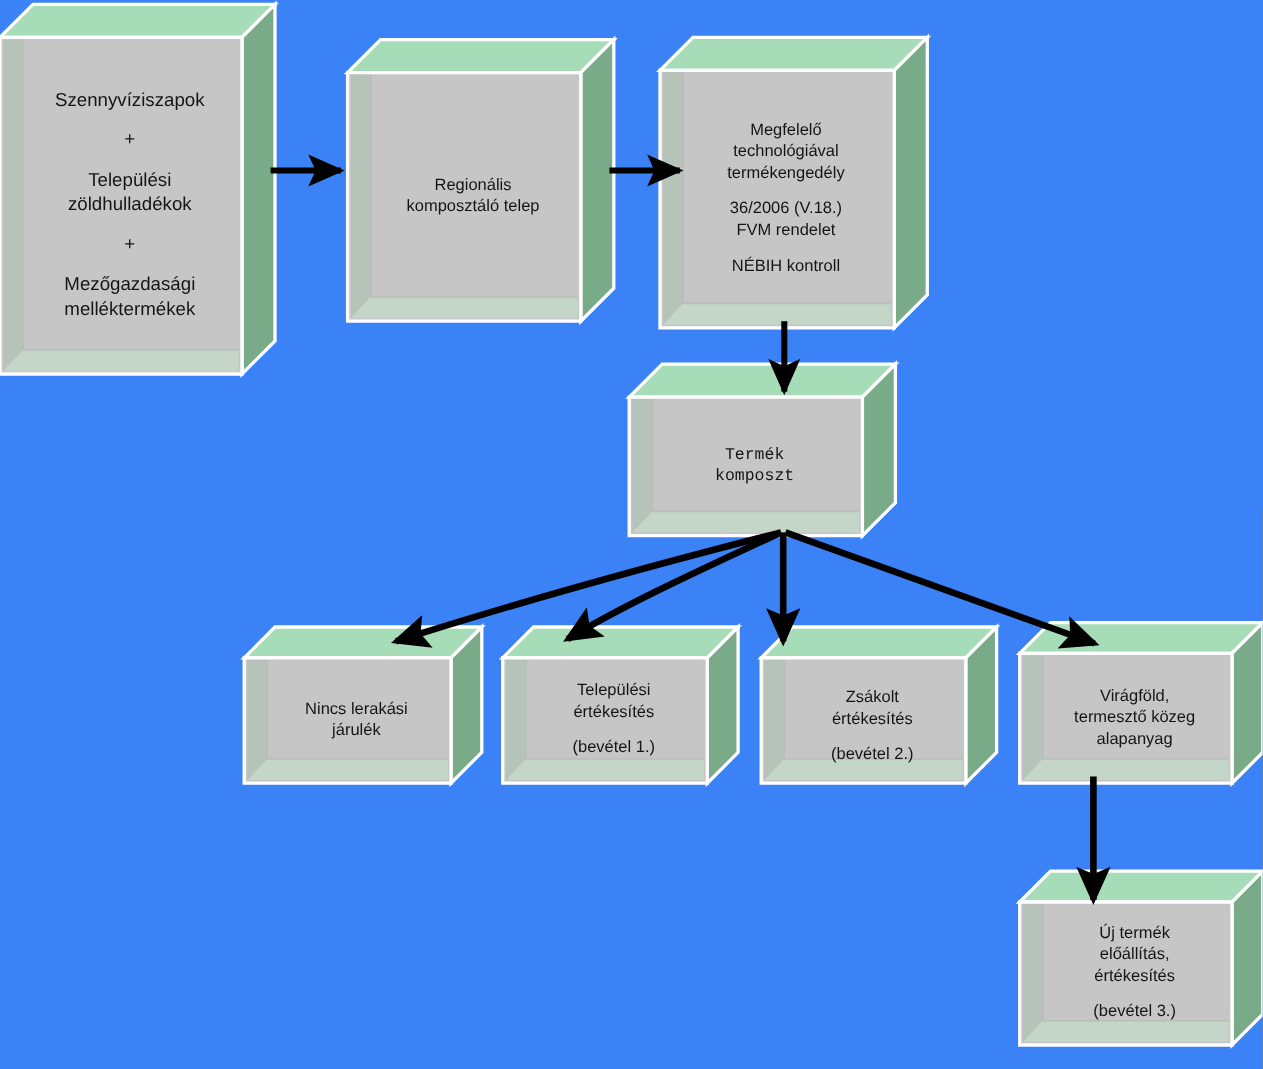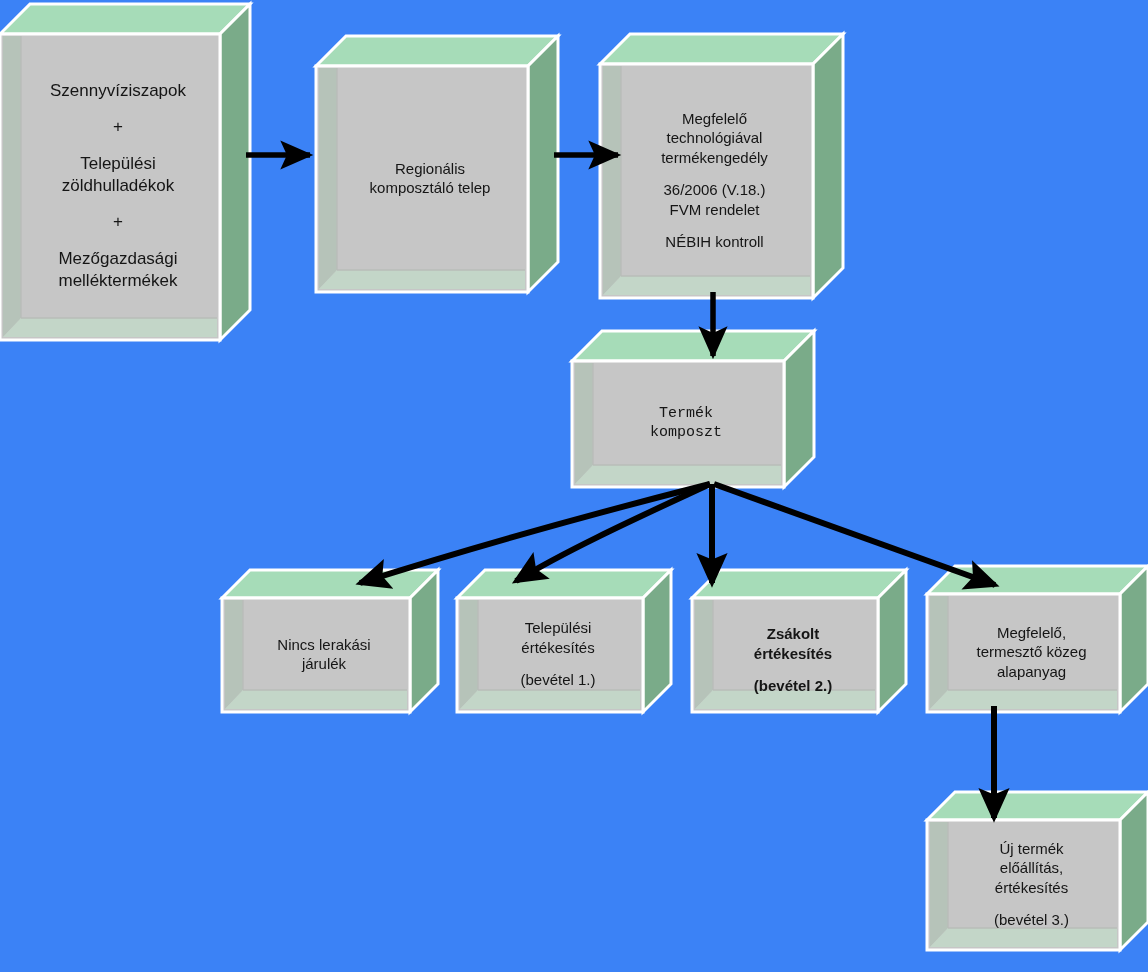--- a/index.html
+++ b/index.html
@@ -135,33 +135,33 @@
       <div class="box3d" style="left: 692px; top: 570px; width: 214px; height: 142px;">
         <svg width="214" height="142" viewBox="0 0 214 142">
           <polygon points="0,28 28,0 214,0 186,28" fill="#a6dcb8" stroke="#ffffff" stroke-width="3" stroke-linejoin="miter"></polygon>
           <polygon points="186,28 214,0 214,114 186,142" fill="#7aab89" stroke="#ffffff" stroke-width="3" stroke-linejoin="miter"></polygon>
           <polygon points="0,28 186,28 186,142 0,142" fill="#c6c6c6" stroke="#ffffff" stroke-width="3" stroke-linejoin="miter"></polygon>
           <polygon points="3,30 21,30 21,120 3,139" fill="#b6c3b9" stroke="none"></polygon>
           <polygon points="3,139 21,120 183,120 183,139" fill="#c3d6c8" stroke="none"></polygon>
           <line x1="21" y1="30" x2="21" y2="120" stroke="#b9bcb9" stroke-width="1.4"></line>
           <line x1="21" y1="120" x2="183" y2="120" stroke="#b9bcb9" stroke-width="1.4"></line>
         </svg>
-        <div class="box-label" style="left: 22px; top: 30px; width: 158px; height: 120px; padding: 18px; font-weight: bold;"><span class="ln">Zsákolt</span><span class="ln">értékesítés</span><span class="spacer"></span><span class="ln">(bevétel 2.)</span></div>
+        <div class="box-label" style="left: 22px; top: 30px; width: 158px; height: 120px; padding: 18px;"><span class="ln">Zsákolt</span><span class="ln">értékesítés</span><span class="spacer"></span><span class="ln">(bevétel 2.)</span></div>
       </div>
       <div class="box3d" style="left: 927px; top: 566px; width: 221px; height: 146px;">
         <svg width="221" height="146" viewBox="0 0 221 146">
           <polygon points="0,28 28,0 221,0 193,28" fill="#a6dcb8" stroke="#ffffff" stroke-width="3" stroke-linejoin="miter"></polygon>
           <polygon points="193,28 221,0 221,118 193,146" fill="#7aab89" stroke="#ffffff" stroke-width="3" stroke-linejoin="miter"></polygon>
           <polygon points="0,28 193,28 193,146 0,146" fill="#c6c6c6" stroke="#ffffff" stroke-width="3" stroke-linejoin="miter"></polygon>
           <polygon points="3,30 21,30 21,124 3,143" fill="#b6c3b9" stroke="none"></polygon>
           <polygon points="3,143 21,124 190,124 190,143" fill="#c3d6c8" stroke="none"></polygon>
           <line x1="21" y1="30" x2="21" y2="124" stroke="#b9bcb9" stroke-width="1.4"></line>
           <line x1="21" y1="124" x2="190" y2="124" stroke="#b9bcb9" stroke-width="1.4"></line>
         </svg>
-        <div class="box-label" style="left: 22px; top: 30px; width: 165px; height: 112px; padding: 2px;"><span class="ln">Megfelelő,</span><span class="ln">termesztő közeg</span><span class="ln">alapanyag</span></div>
+        <div class="box-label" style="left: 22px; top: 30px; width: 165px; height: 112px; padding: 2px;"><span class="ln">Virágföld,</span><span class="ln">termesztő közeg</span><span class="ln">alapanyag</span></div>
       </div>
       <div class="box3d" style="left: 927px; top: 792px; width: 221px; height: 158px;">
         <svg width="221" height="158" viewBox="0 0 221 158">
           <polygon points="0,28 28,0 221,0 193,28" fill="#a6dcb8" stroke="#ffffff" stroke-width="3" stroke-linejoin="miter"></polygon>
           <polygon points="193,28 221,0 221,130 193,158" fill="#7aab89" stroke="#ffffff" stroke-width="3" stroke-linejoin="miter"></polygon>
           <polygon points="0,28 193,28 193,158 0,158" fill="#c6c6c6" stroke="#ffffff" stroke-width="3" stroke-linejoin="miter"></polygon>
           <polygon points="3,30 21,30 21,136 3,155" fill="#b6c3b9" stroke="none"></polygon>
           <polygon points="3,155 21,136 190,136 190,155" fill="#c3d6c8" stroke="none"></polygon>
           <line x1="21" y1="30" x2="21" y2="136" stroke="#b9bcb9" stroke-width="1.4"></line>
           <line x1="21" y1="136" x2="190" y2="136" stroke="#b9bcb9" stroke-width="1.4"></line>

